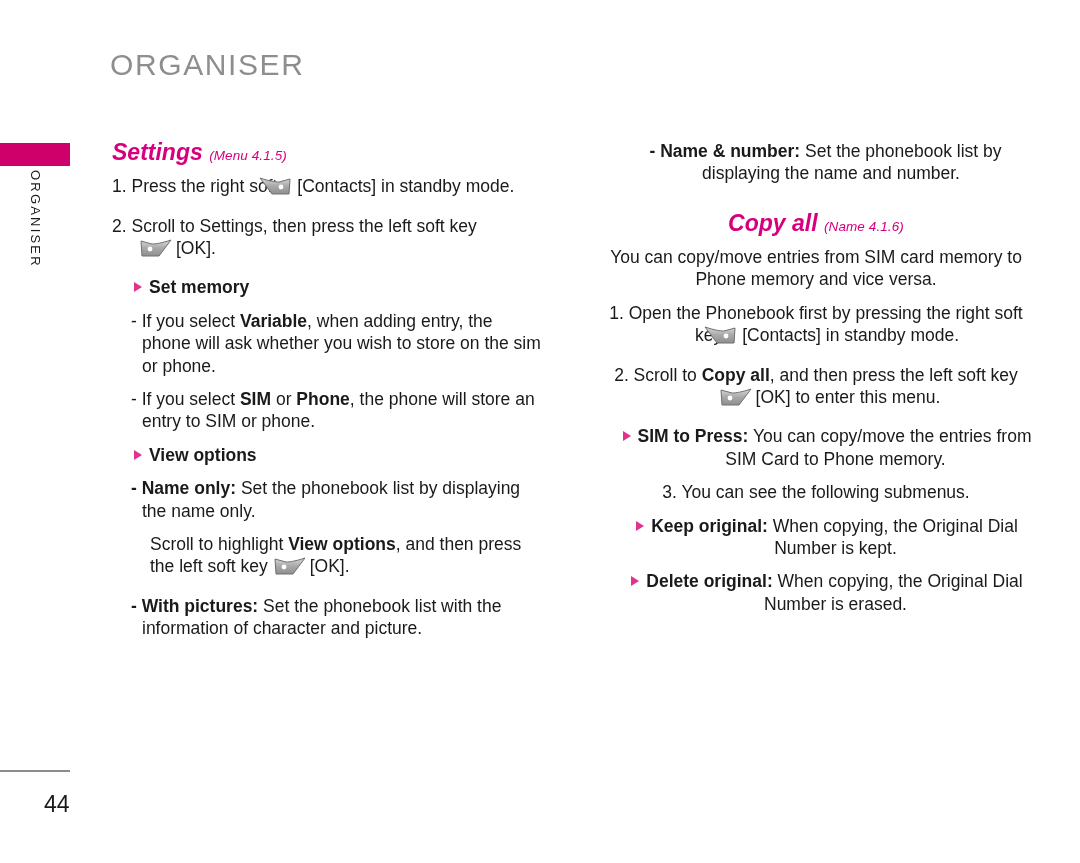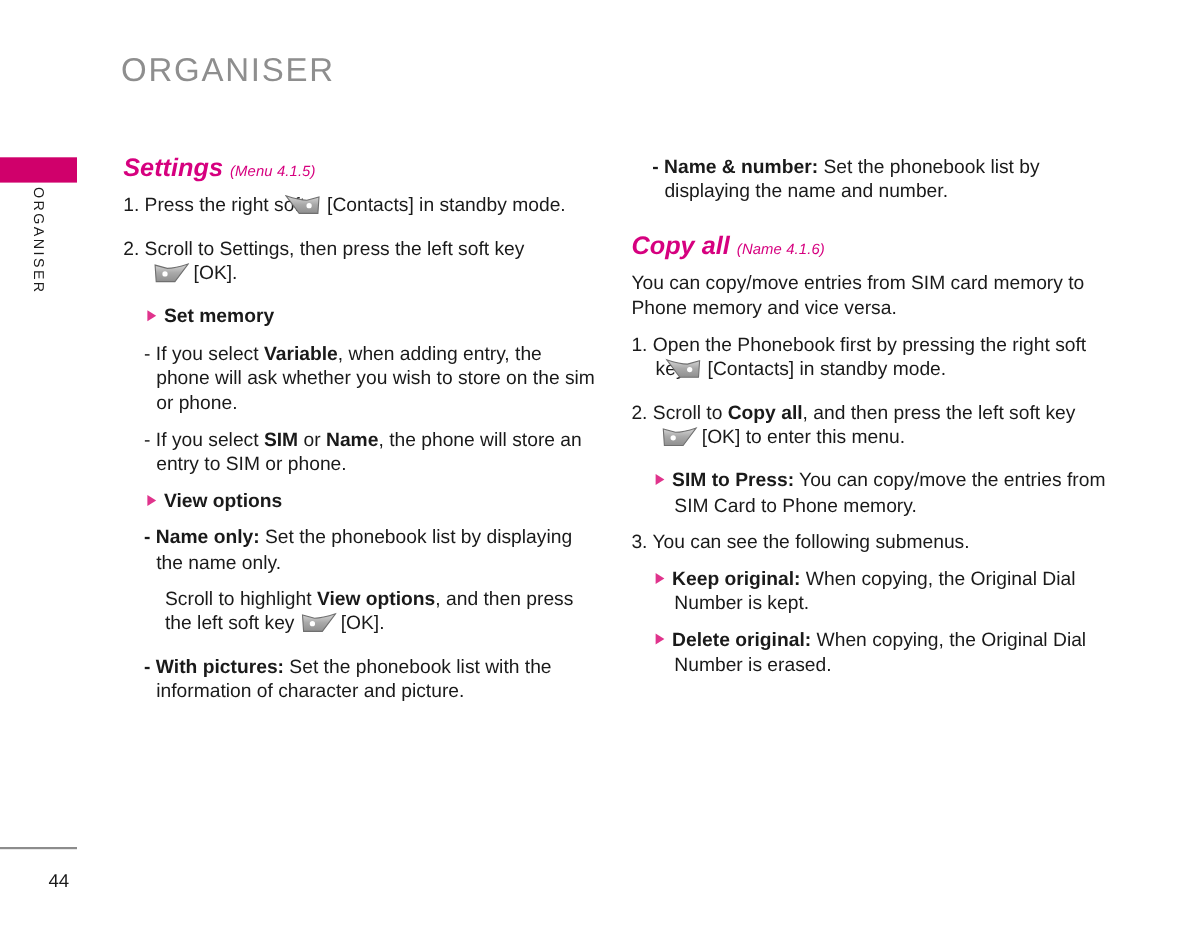--- a/index.html
+++ b/index.html
@@ -53,21 +53,21 @@
     font-weight: 400;
     white-space: nowrap;
   }
 
   
   .col {
     position: absolute;
     top: 140px;
   }
   .col-left  { left: 112px; width: 430px; }
-  .col-right { left: 574px; width: 440px; }
+  .col-right { left: 596px; width: 440px; text-align: center; }
 
   
   .sec-head {
     color: #d6007f;
     font-size: 23px;
     font-weight: 700;
     line-height: 1.1;
     margin: 0 0 10px 0;
     white-space: nowrap;
     font-style: italic;
@@ -139,21 +139,21 @@
     left: 0px;
     top: 770px;
     width: 70px;
     height: 2px;
     background: #8c8c8c;
   }
   .page-num {
     position: absolute;
     left: 44px;
     top: 791px;
-    font-size: 17px;
+    font-size: 23px;
     color: #1a1a1a;
   }
 </style>
 </head>
 <body>
 
 <div class="chapter-title">ORGANISER</div>
 
 <div class="tab-block"></div>
 <div class="vertical-label">
@@ -199,21 +199,21 @@
   <div class="tri-head">
     <span class="tri"></span><span>Set memory</span>
   </div>
 
 
   <div class="blk dash ind2">
     <span>- If you select </span><b>Variable</b><span>, when adding entry, the phone will ask whether you wish to store on the sim or phone.</span>
   </div>
 
   <div class="blk dash ind2">
-    <span>- If you select </span><b>SIM</b><span> or </span><b>Name</b><span>, the phone will store an entry to SIM or phone.</span>
+    <span>- If you select </span><b>SIM</b><span> or </span><b>Phone</b><span>, the phone will store an entry to SIM or phone.</span>
   </div>
 
   <div class="tri-head">
     <span class="tri"></span><span>View options</span>
   </div>
 
   <div class="blk dash ind2">
     <b>- Name only:</b><span> Set the phonebook list by displaying the name only.</span>
   </div>
 

